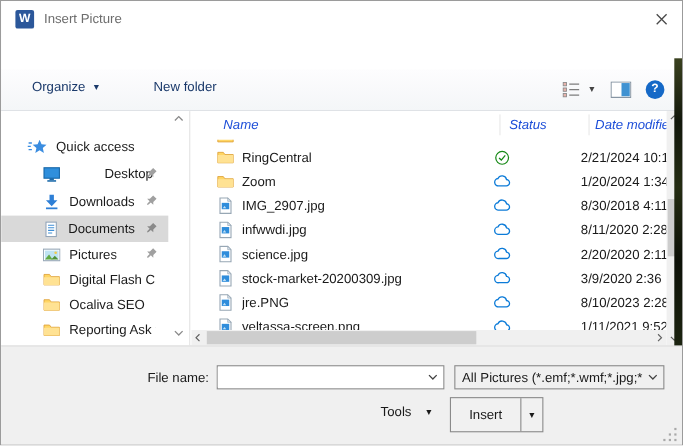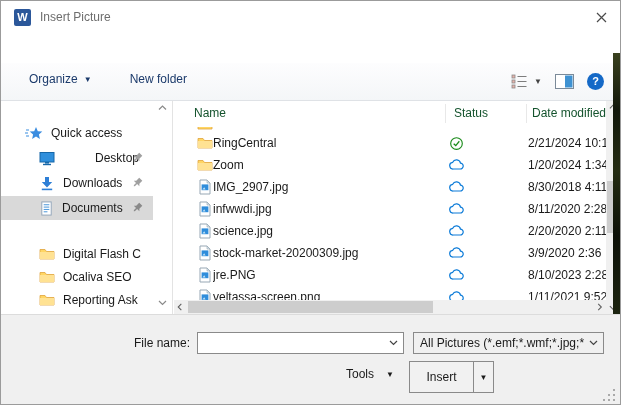--- a/index.html
+++ b/index.html
@@ -21,50 +21,50 @@
   .crumb { padding:0 3px; white-space:nowrap; }
   .addr-chevron { margin-left:auto; padding-right:6px; }
   .refresh-btn { position:absolute; left:369px; top:36px; width:29px; height:22px; border:1px solid #d0d0d0; border-left:none; display:flex; align-items:center; justify-content:center; background:#fff; }
   .search-box { position:absolute; left:408px; top:36px; width:200px; height:22px; border:1px solid #d0d0d0; display:flex; align-items:center; background:#fff; }
   .search-box input { border:none; outline:none; flex:1; height:18px; padding:0 6px; font:12px "Liberation Sans",sans-serif; color:#1a1a1a; }
   .search-box input::placeholder { color:#6e6e6e; opacity:1; }
   .search-box svg { margin-right:6px; }
 
   
   .toolbar { position:absolute; top:62px; left:0; right:0; height:38px; background:linear-gradient(#fdfdfe,#f4f6f8); border-bottom:1px solid #dfe2e6; }
-  .tb-left { position:absolute; left:28px; top:0; bottom:5px; display:flex; align-items:center; gap:38px; color:#1b3a6b; }
+  .tb-left { position:absolute; left:28px; top:0; bottom:5px; display:flex; align-items:center; gap:48px; color:#1b3a6b; }
   .tb-item { display:flex; align-items:center; gap:6px; }
   .caret { font-size:8px; color:#1b3a6b; }
   .tb-right { position:absolute; right:16px; top:0; bottom:1px; display:flex; align-items:center; gap:13px; }
   .help-btn { width:17px; height:17px; border-radius:50%; background:#1569c7; color:#fff; font-weight:bold; font-size:11px; display:flex; align-items:center; justify-content:center; }
 
   
   .content { position:absolute; top:100px; left:0; right:0; height:213px; background:#fff; }
 
   
   .sidebar { position:absolute; left:0; top:0; width:171px; height:213px; overflow:hidden; background:#fff; }
   .sb-row { position:absolute; left:0; width:152px; height:24px; display:flex; align-items:center; }
   .sb-row .lbl { margin-left:8px; white-space:nowrap; overflow:hidden; max-width:78px; }
   .sb-row.qa .lbl { max-width:100px; }
   .sb-row.selected { background:#d9d9d9; }
   .sb-pin { position:absolute; right:10px; top:6px; }
   .sb-arrow { position:absolute; right:5px; }
 
   
   .filelist { position:absolute; left:171px; right:0; top:0; height:213px; border-left:1px solid #e3e3e3; background:#fff; }
-  .fl-header { position:absolute; top:0; left:4px; right:14px; height:26px; color:#14532d; }
+  .fl-header { position:absolute; top:0; left:13px; right:14px; height:26px; color:#1d4ed8;font-style:italic; }
   .fl-header .col-name   { position:absolute; left:17px;  top:5px; }
   .fl-header .col-status { position:absolute; left:277px; top:5px; }
   .fl-header .col-date   { position:absolute; left:355px; top:5px; right:0; white-space:nowrap; overflow:hidden; }
   .hdr-sep { position:absolute; top:3px; width:1px; height:19px; background:#e8e8e8; }
   .fl-rows { position:absolute; top:26px; left:0; right:14px; bottom:14px; overflow:hidden; }
   .partial-row { height:5px; overflow:hidden; padding-left:24px; }
   .partial-row svg { margin-top:-11px; display:block; }
   .fl-row { position:relative; height:22px; display:flex; align-items:center; padding-left:24px; }
-  .fl-row .fname { white-space:nowrap; overflow:hidden; max-width:195px; }
+  .fl-row .fname { margin-left:7px; white-space:nowrap; overflow:hidden; max-width:195px; }
   .fl-row .fstatus { position:absolute; left:276px; top:4px; }
   .fl-row .fdate { position:absolute; left:355px; top:4px; white-space:nowrap; overflow:hidden; right:0; }
 
   
   .vscroll { position:absolute; right:0; top:0; width:14px; height:213px; background:#f0f0f0; }
   .vscroll .arr-up { position:absolute; top:3px; left:3px; }
   .vscroll .thumb { position:absolute; top:80px; left:1px; width:12px; height:52px; background:#cdcdcd; }
   .vscroll .arr-dn { position:absolute; bottom:3px; left:3px; }
   .hscroll { position:absolute; left:1px; right:14px; bottom:0; height:14px; background:#f0f0f0; display:flex; align-items:center; }
   .hscroll .arr-l { margin-left:3px; }
@@ -228,20 +228,33 @@
         <svg width="15" height="15" viewBox="0 0 16 16">
             <rect x="3" y="1" width="10" height="14" fill="#fff" stroke="#8fa3b8"></rect>
             <path d="M5,4 h6 M5,6.5 h6 M5,9 h6 M5,11.5 h4" stroke="#3f8fd6" stroke-width="1"></path>
           </svg>
         <span class="lbl">Documents</span>
         <svg class="sb-pin" style="transform:rotate(45deg);" width="11" height="11" viewBox="0 0 10 10">
             <path d="M3,0.8 L7,0.8 L7,4.6 L8.6,6.2 L5.7,6.2 L5.7,8.8 L5,10 L4.3,8.8 L4.3,6.2 L1.4,6.2 L3,4.6 Z" fill="#8a8a8a"></path>
           </svg>
       </div>
 
+      <div class="sb-row" style="top:118px; padding-left:38px;">
+        <svg width="16" height="15" viewBox="0 0 16 15">
+            <rect x="0.5" y="2.5" width="15" height="10.5" fill="#fff" stroke="#98a9b8"></rect>
+            <rect x="1.8" y="3.8" width="12.4" height="8" fill="#bfe3f2"></rect>
+            <path d="M1.8,11.8 L5.6,7.4 L8.8,11.8 Z" fill="#61a943"></path>
+            <path d="M7.6,11.8 L10.8,8.6 L14.2,11.8 Z" fill="#4f9137"></path>
+            <circle cx="11.6" cy="5.8" r="1.2" fill="#f2c94c"></circle>
+          </svg>
+        <span class="lbl">Pictures</span>
+        <svg class="sb-pin" style="transform:rotate(45deg);" width="11" height="11" viewBox="0 0 10 10">
+            <path d="M3,0.8 L7,0.8 L7,4.6 L8.6,6.2 L5.7,6.2 L5.7,8.8 L5,10 L4.3,8.8 L4.3,6.2 L1.4,6.2 L3,4.6 Z" fill="#a0a0a0"></path>
+          </svg>
+      </div>
 
       <div class="sb-row" style="top:141px; padding-left:38px;">
         <svg width="16" height="16" viewBox="0 0 16 16">
             <path d="M1,3.5 L6,3.5 L7.5,5.5 L15,5.5 L15,13 L1,13 Z" fill="#ffd664" stroke="#dfa33c" stroke-width="0.8"></path>
             <path d="M1,6 L15,6 L15,13 L1,13 Z" fill="#ffe293"></path>
           </svg>
         <span class="lbl">Digital Flash Car</span>
       </div>
 
       <div class="sb-row" style="top:164px; padding-left:38px;">

